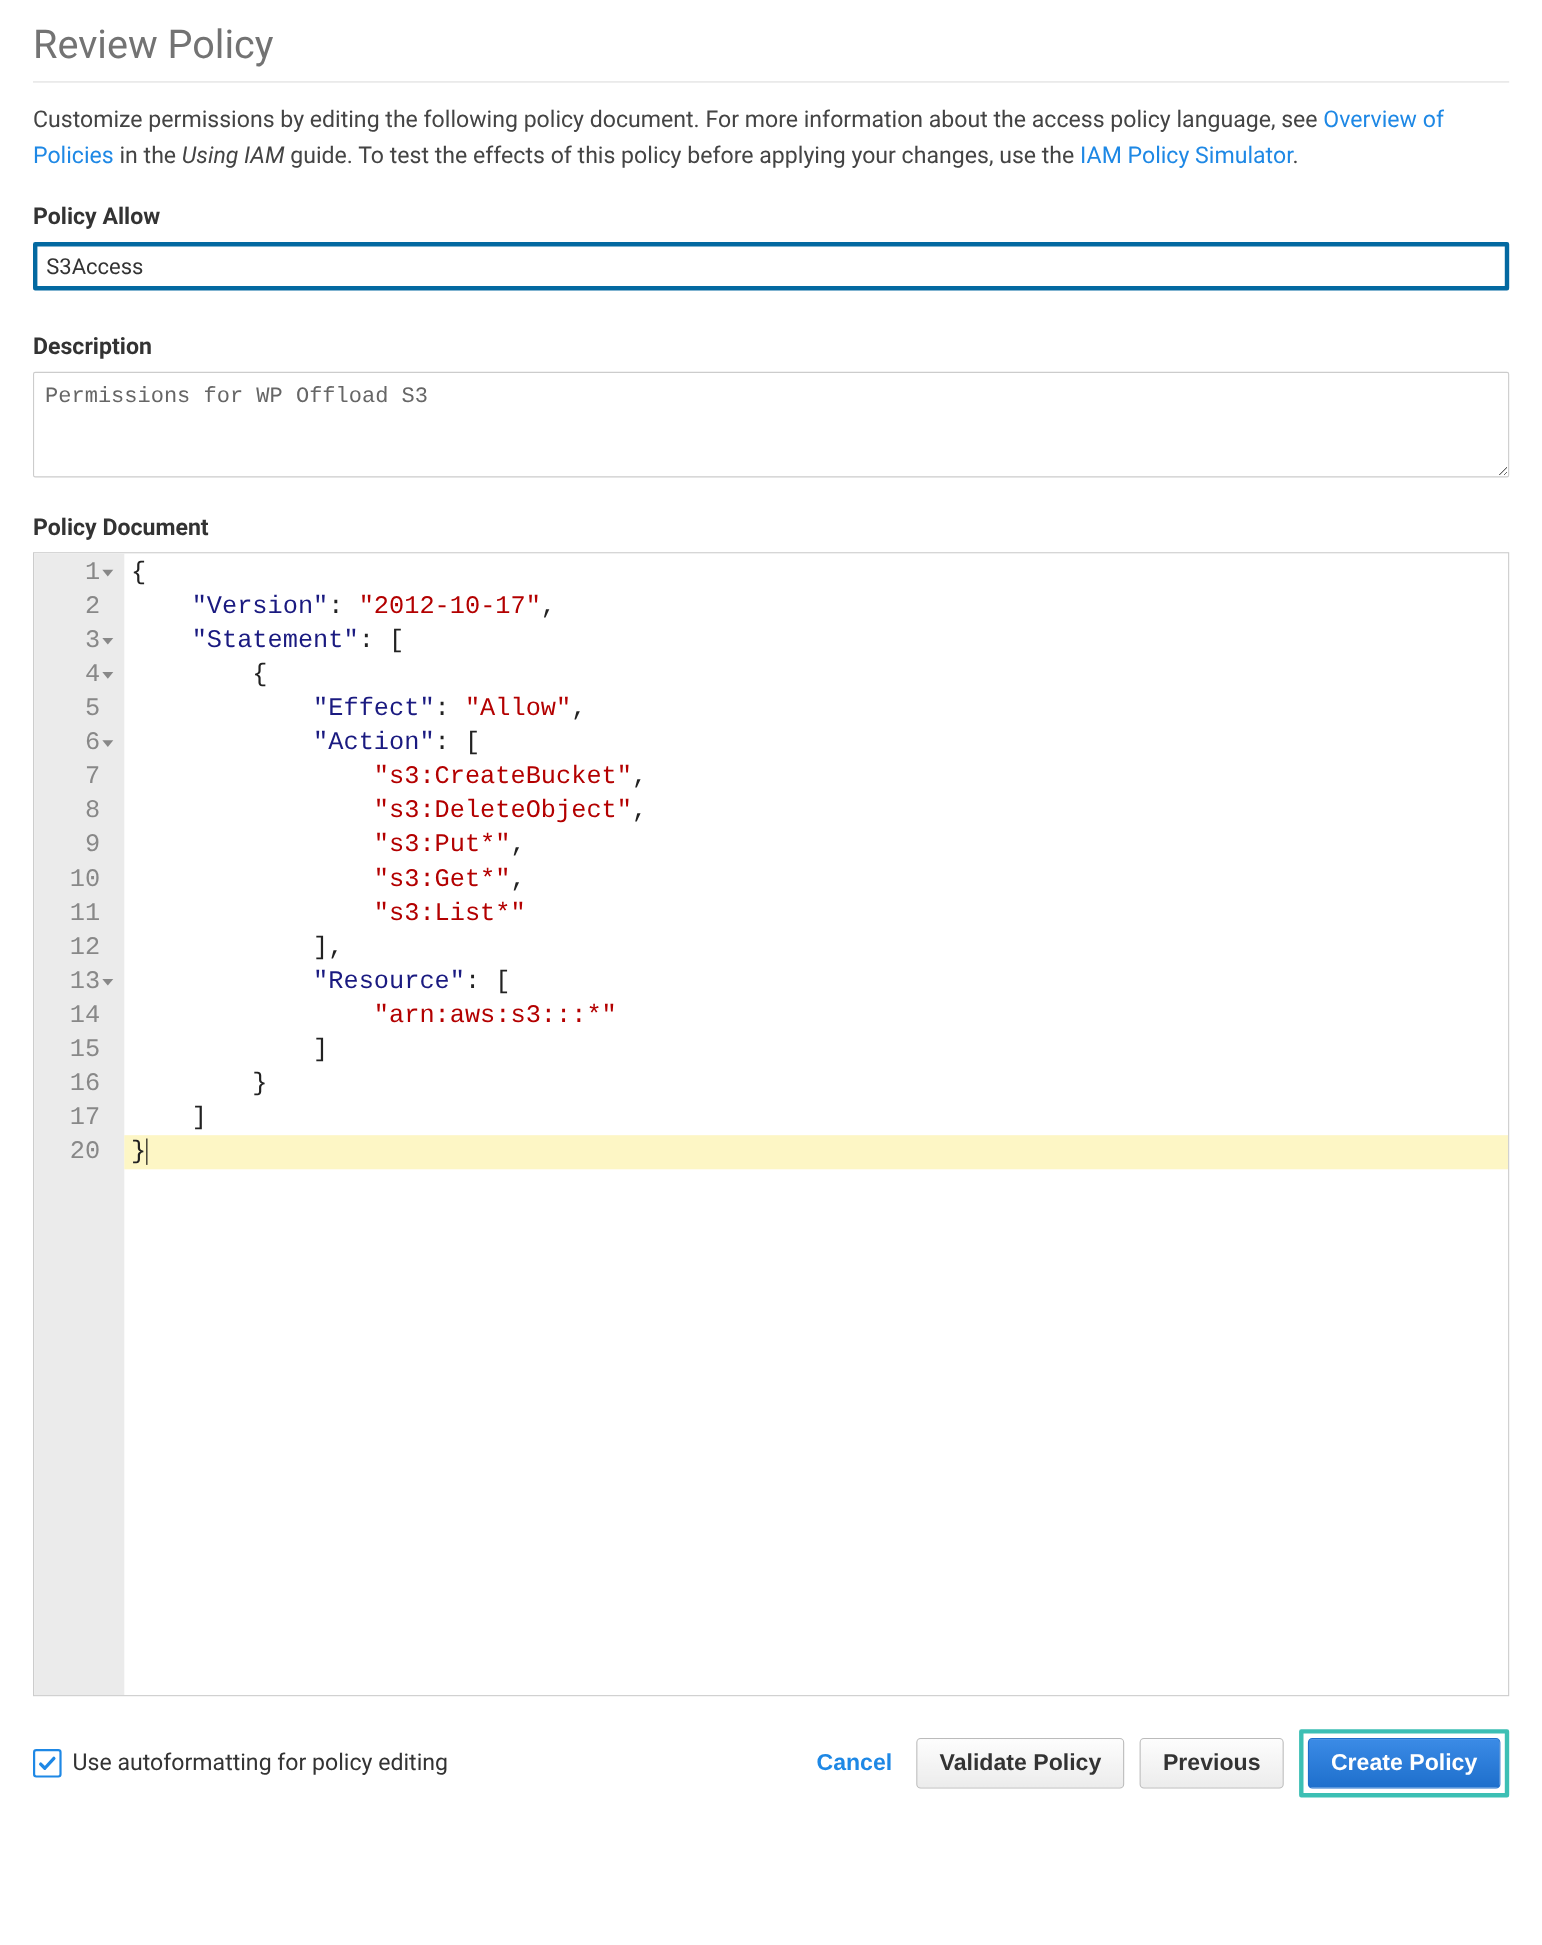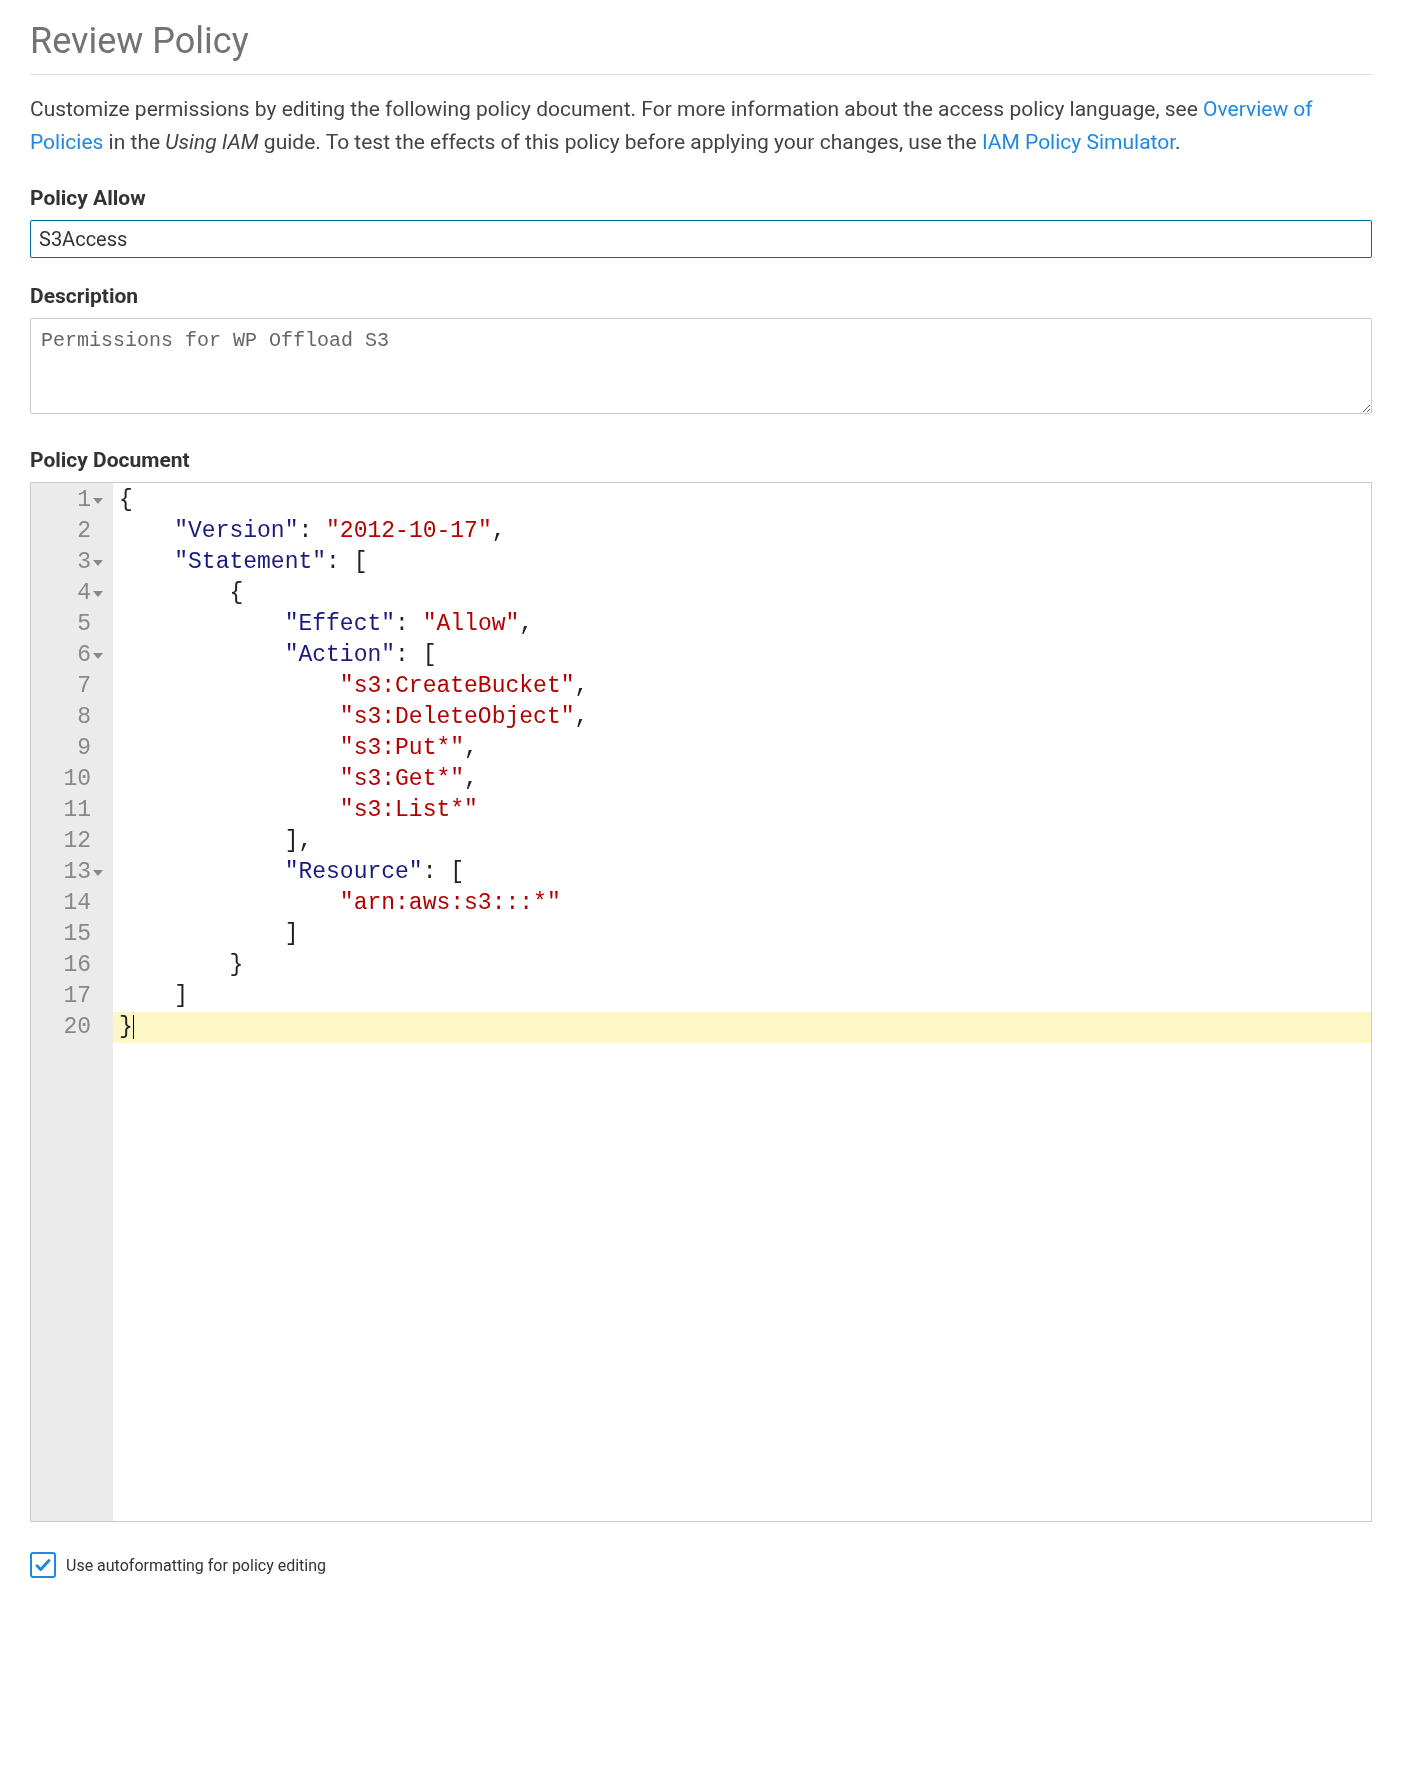--- a/index.html
+++ b/index.html
@@ -30,25 +30,25 @@
     font-size: 21px;
     font-weight: 700;
     color: #333;
     margin-bottom: 10px;
     display: block;
   }
   .text-input {
     width: 100%;
     font-size: 20px;
     padding: 6px 8px;
-    border: 1px solid #0369a1;
+    border: 4px solid #0369a1;
     border-radius: 2px;
     font-family: inherit;
     color: #333;
-    margin-bottom: 26px;
+    margin-bottom: 40px;
   }
   .textarea-input {
     width: 100%;
     font-size: 20px;
     padding: 10px 10px;
     border: 1px solid #ccc;
     border-radius: 2px;
     font-family: "Courier New", monospace;
     color: #666;
     height: 96px;
@@ -109,21 +109,21 @@
     height: 24px;
     display:inline-block;
     vertical-align: middle;
   }
   .footer {
     display: flex;
     align-items: center;
     justify-content: space-between;
     padding-top: 10px;
   }
-  .left-ctl { display:flex; align-items:center; gap:10px; font-size:16px; color:#333;}
+  .left-ctl { display:flex; align-items:center; gap:10px; font-size:21px; color:#333;}
   .chk {
     width:26px; height:26px; border:2px solid #1E88E5; border-radius:3px;
     display:flex; align-items:center; justify-content:center; color:#1E88E5;
   }
   .chk svg { width:18px; height:18px; }
   .right-ctl { display:flex; align-items:center; gap:14px; }
   .btn {
     font-size: 21px;
     padding: 10px 20px;
     border-radius: 4px;
@@ -197,16 +197,24 @@
 
 <div class="footer">
   <label class="left-ctl">
     <span class="chk">
       <svg viewBox="0 0 24 24" fill="none" stroke="currentColor" stroke-width="4" stroke-linecap="round" stroke-linejoin="round">
           <polyline points="4 13 9 18 20 6"></polyline>
         </svg>
     </span>
     <span>Use autoformatting for policy editing</span>
   </label>
+  <div class="right-ctl">
+    <button class="btn btn-link">Cancel</button>
+    <button class="btn">Validate Policy</button>
+    <button class="btn">Previous</button>
+    <span class="highlight-box">
+      <button class="btn btn-primary">Create Policy</button>
+    </span>
+  </div>
 </div>
 
 
 
 
 </body></html>

